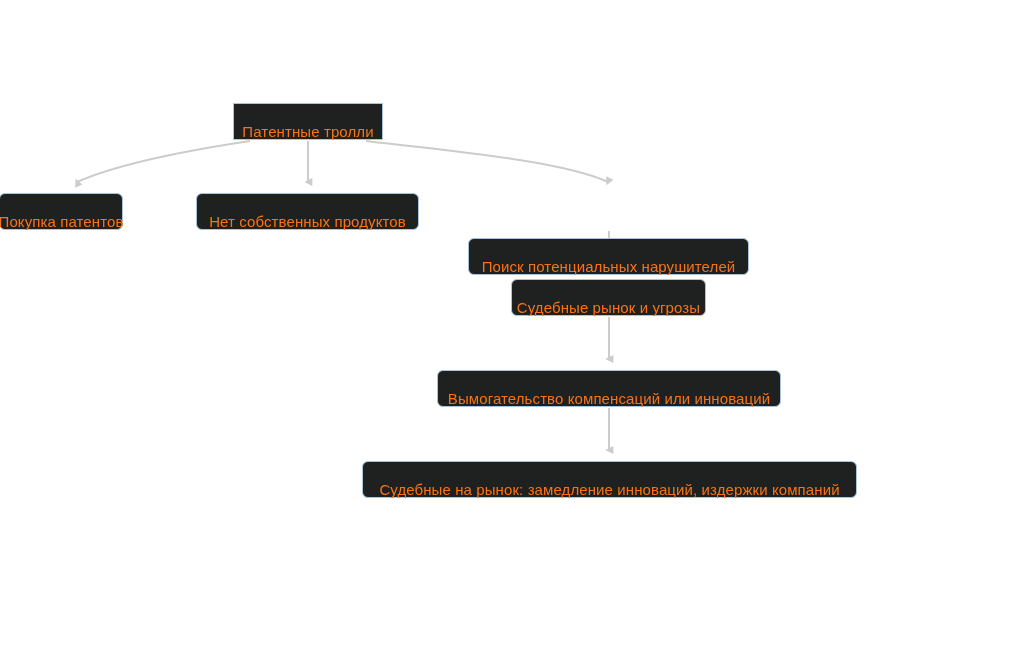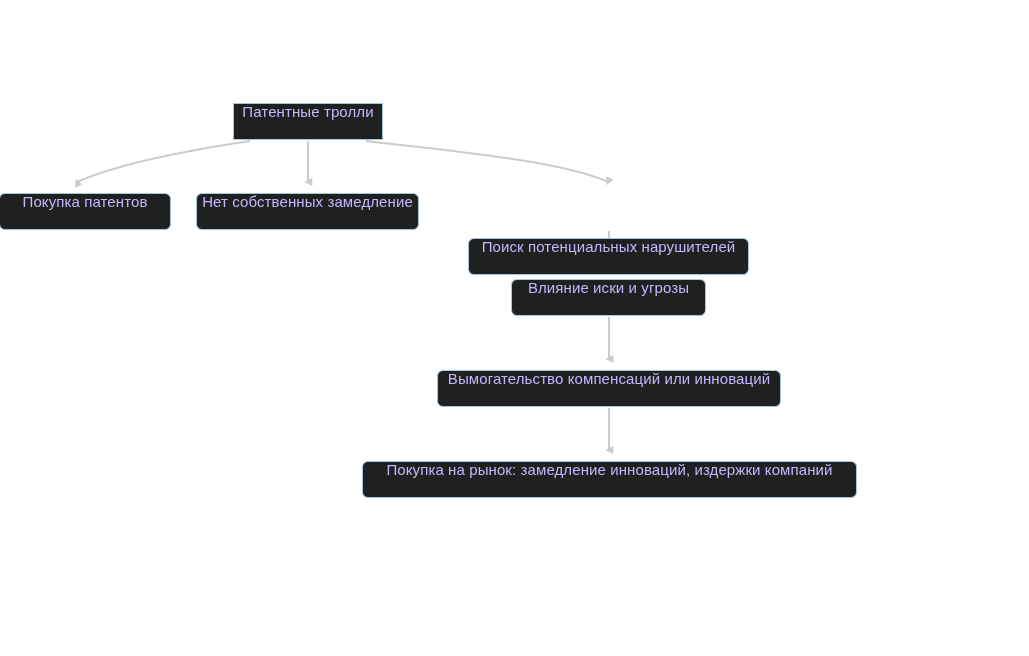--- a/index.html
+++ b/index.html
@@ -27,26 +27,26 @@
     width: 1029px;
     height: 656px;
     pointer-events: none;
   }
   .node {
     position: absolute;
     box-sizing: border-box;
     background: #1f2020;
     border: 1px solid #a8c4dd;
     border-radius: 6px;
-    color: #c4b5fd;
+    color: #f97316;
     font-size: 15px;
     line-height: 1;
     letter-spacing: 0.1px;
     display: flex;
-    align-items: flex-start;
+    align-items: flex-end;
     justify-content: center;
     white-space: nowrap;
     padding: 0 14px;
   }
   .node.square {
     border-radius: 0;
   }
   .node-label {
     display: block;
   }
@@ -73,37 +73,37 @@
 
     <path d="M 609 317 L 609 359" fill="none" stroke="#cccccc" stroke-width="2" marker-end="url(#arrowhead)"></path>
 
     <path d="M 609 408 L 609 450" fill="none" stroke="#cccccc" stroke-width="2" marker-end="url(#arrowhead)"></path>
   </svg>
 
   <div class="node square" style="left:233px; top:103px; width:150px; height:37px;">
     <span class="node-label">Патентные тролли</span>
   </div>
 
-  <div class="node" style="left:-1px; top:193px; width:172px; height:37px;">
+  <div class="node" style="left:-1px; top:193px; width:124px; height:37px;">
     <span class="node-label">Покупка патентов</span>
   </div>
 
   <div class="node" style="left:196px; top:193px; width:223px; height:37px;">
-    <span class="node-label">Нет собственных замедление</span>
+    <span class="node-label">Нет собственных продуктов</span>
   </div>
 
   <div class="node" style="left:468px; top:193px; width:281px; height:37px;margin-top:45px;">
     <span class="node-label">Поиск потенциальных нарушителей</span>
   </div>
 
   <div class="node" style="left:511px; top:279px; width:195px; height:37px;">
-    <span class="node-label">Влияние иски и угрозы</span>
+    <span class="node-label">Судебные рынок и угрозы</span>
   </div>
 
   <div class="node" style="left:437px; top:370px; width:344px; height:37px;">
     <span class="node-label">Вымогательство компенсаций или инноваций</span>
   </div>
 
   <div class="node" style="left:362px; top:461px; width:495px; height:37px;">
-    <span class="node-label">Покупка на рынок: замедление инноваций, издержки компаний</span>
+    <span class="node-label">Судебные на рынок: замедление инноваций, издержки компаний</span>
   </div>
 
 </div>
 
 </body></html>

